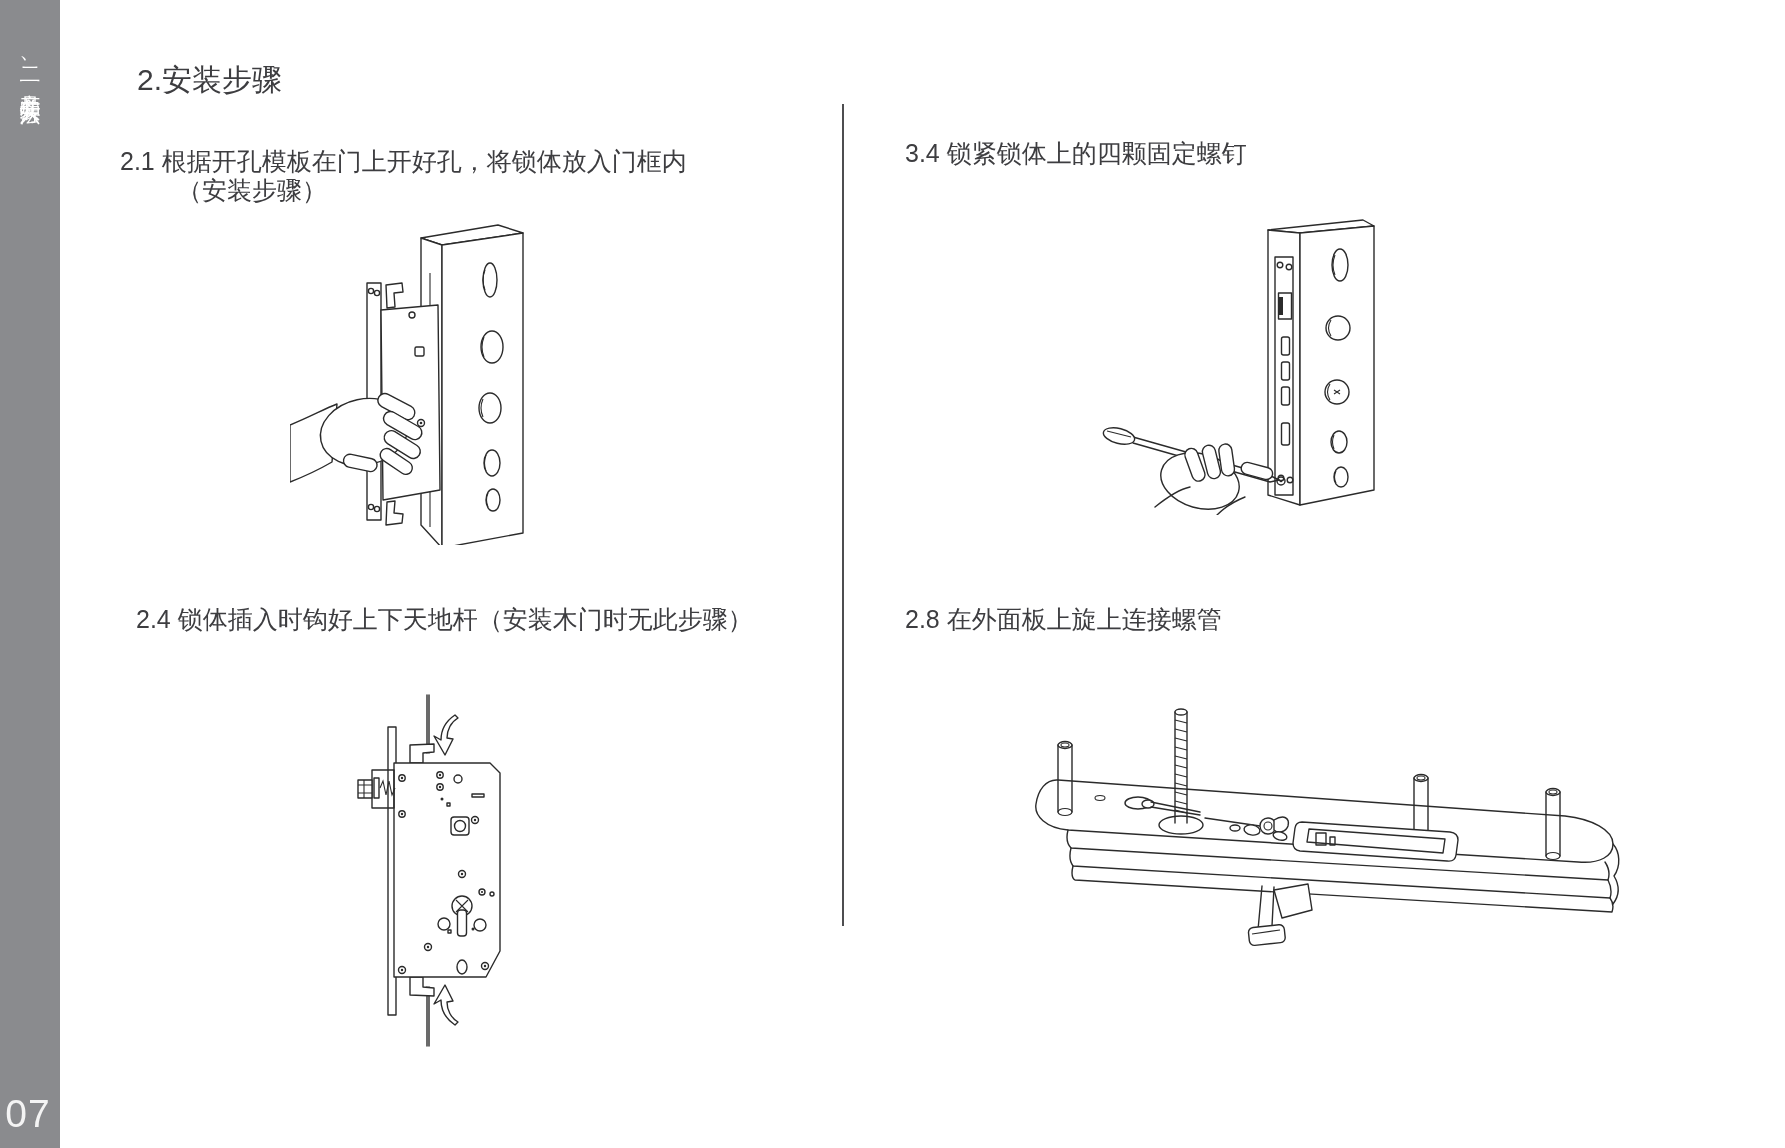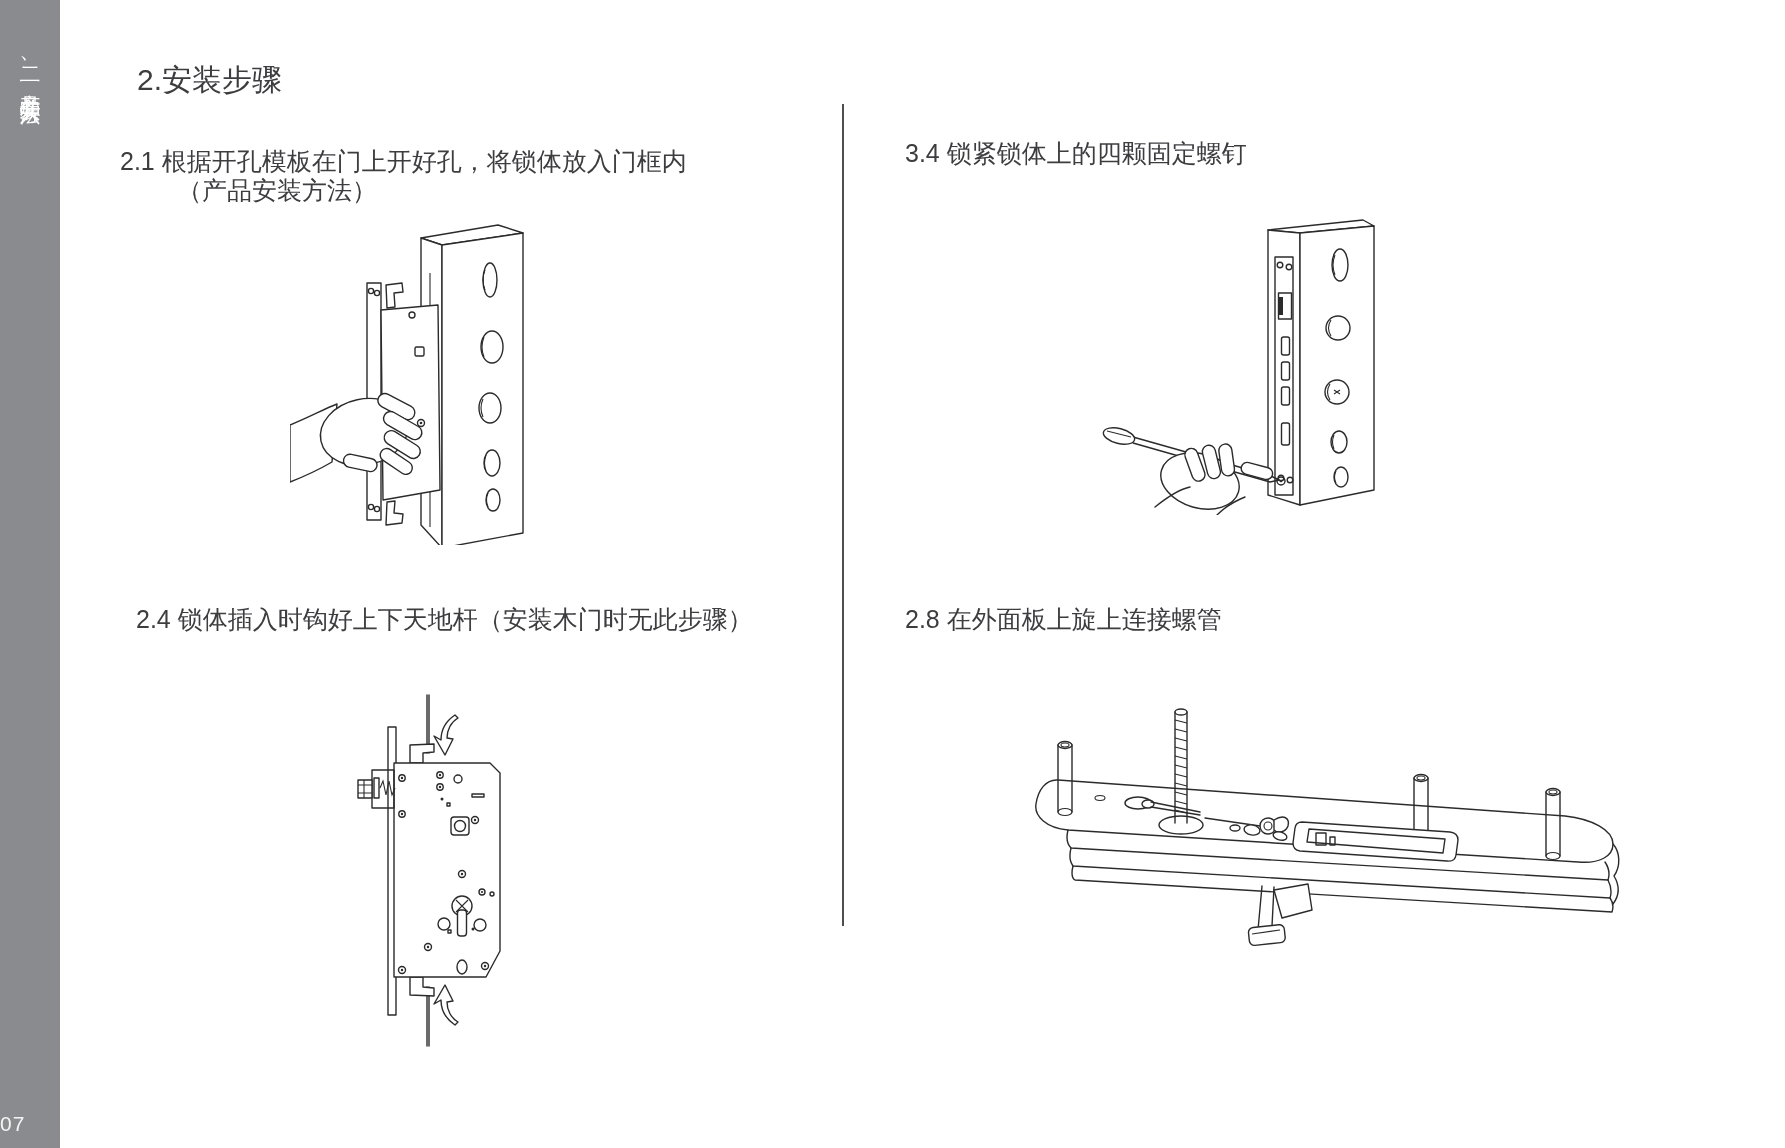--- a/index.html
+++ b/index.html
@@ -5,22 +5,22 @@
   * { margin:0; padding:0; box-sizing:border-box; }
   html,body { width:1785px; height:1148px; background:#ffffff; overflow:hidden;
               font-family:"Liberation Sans","DejaVu Sans",sans-serif; }
   .page { position:relative; width:1785px; height:1148px; background:#ffffff; }
 
   
   .sidebar { position:absolute; left:0; top:0; width:60px; height:1148px; background:#8a8b8e; }
   .side-label { position:absolute; left:50%; transform:translateX(-50%); top:52px;
                 writing-mode:vertical-rl; text-orientation:upright;
                 color:#ffffff; font-size:21px; letter-spacing:2px; line-height:60px; white-space:nowrap; }
-  .page-num { position:absolute; left:0; width:56px; bottom:12px; text-align:left;
-              color:#f4f4f4; font-size:21px; letter-spacing:1px; }
+  .page-num { position:absolute; left:0; width:56px; bottom:12px; text-align:center;
+              color:#f4f4f4; font-size:39px; letter-spacing:1px; }
 
   
   .title { position:absolute; left:137px; top:60px; font-size:30px; color:#3d3d40; font-weight:500; }
   .cap { position:absolute; font-size:25px; color:#3d3d40; white-space:nowrap; }
   #cap21a { left:120px; top:137px;margin-top:8px; }
   #cap21b { left:177px; top:174px; }
   #cap22  { left:136px; top:603px; }
   #cap23  { left:905px; top:137px; }
   #cap24  { left:905px; top:603px; }
 
@@ -45,21 +45,21 @@
 <div class="page">
 
   <aside class="sidebar">
     <div class="side-label">二、产品安装方法</div>
     <div class="page-num">07</div>
   </aside>
 
   <h1 class="title">2.安装步骤</h1>
 
   <div class="cap" id="cap21a">2.1 根据开孔模板在门上开好孔，将锁体放入门框内</div>
-  <div class="cap" id="cap21b">（产品安装方法）</div>
+  <div class="cap" id="cap21b">（安装步骤）</div>
   <div class="cap" id="cap22">2.4 锁体插入时钩好上下天地杆（安装木门时无此步骤）</div>
   <div class="cap" id="cap23">3.4 锁紧锁体上的四颗固定螺钉</div>
   <div class="cap" id="cap24">2.8 在外面板上旋上连接螺管</div>
 
   <div class="divider"></div>
 
   <svg class="illo" id="illo21" width="320" height="350" viewBox="0 0 320 350">
     <g>
       <path class="lnw" d="M131,43 L208,30 L233,38 L152,50 Z"></path>
       <path class="lnw" d="M131,43 L131,330 L152,353 L152,50 Z"></path>

